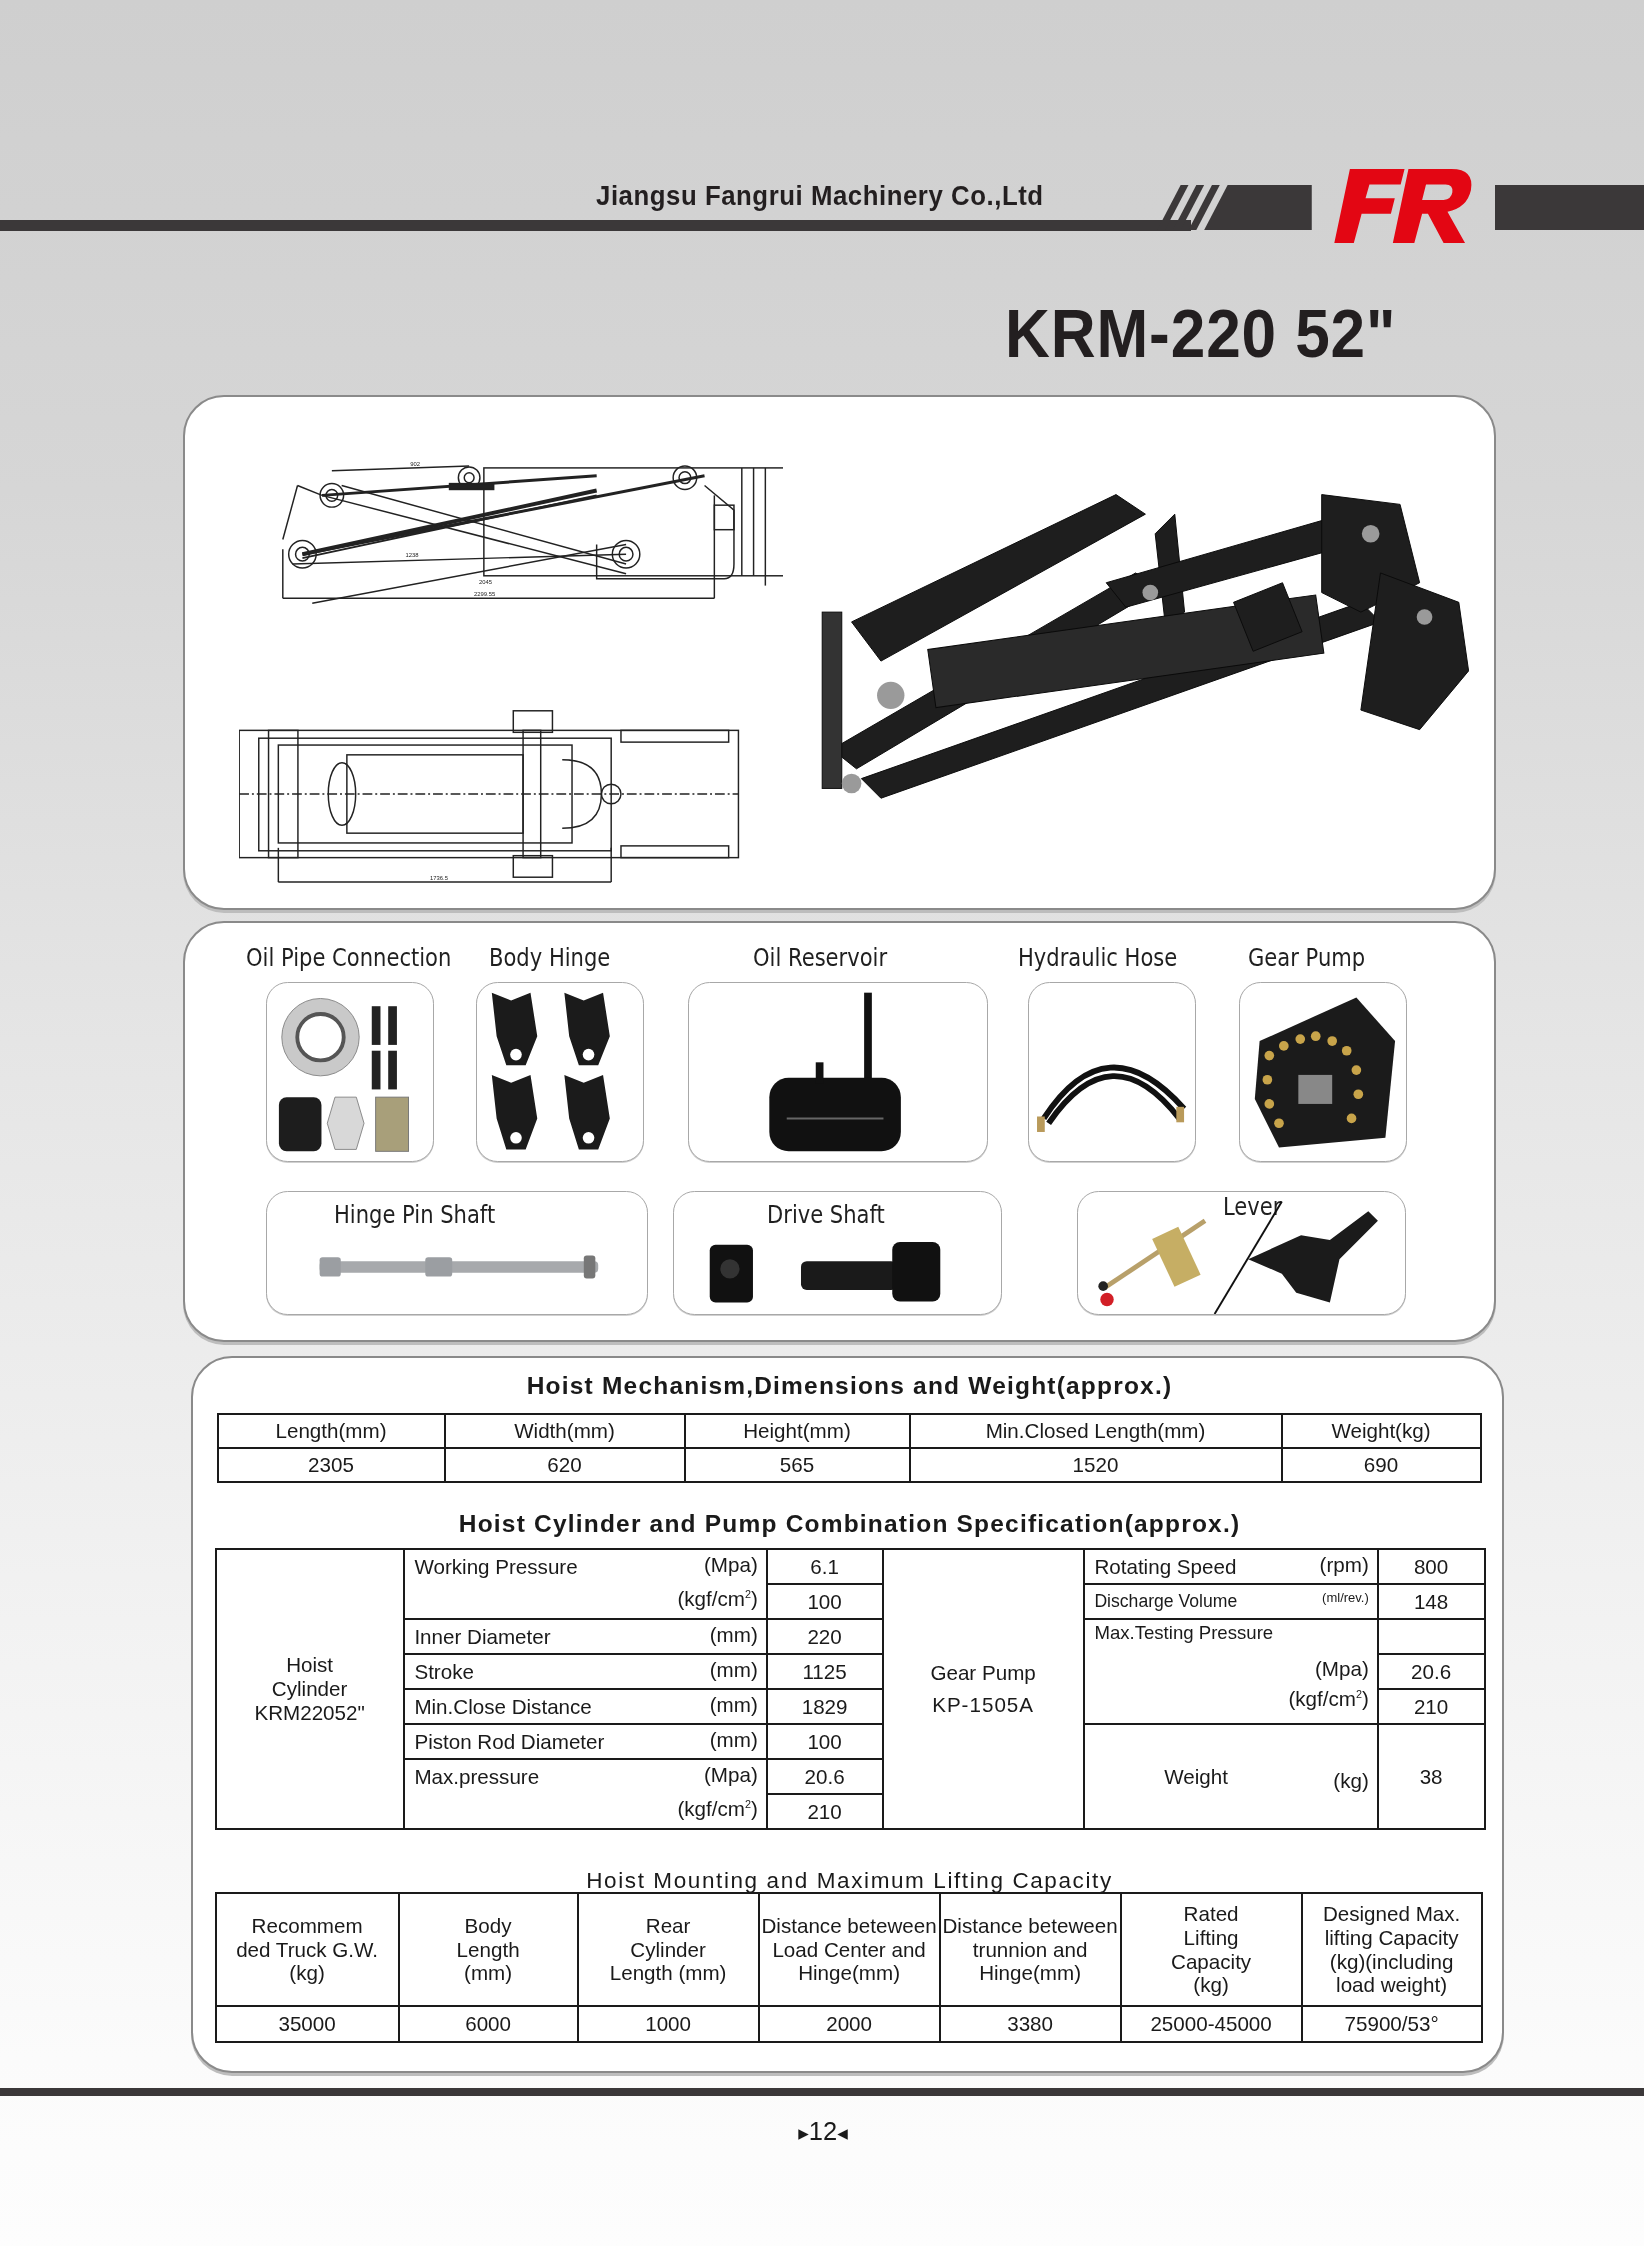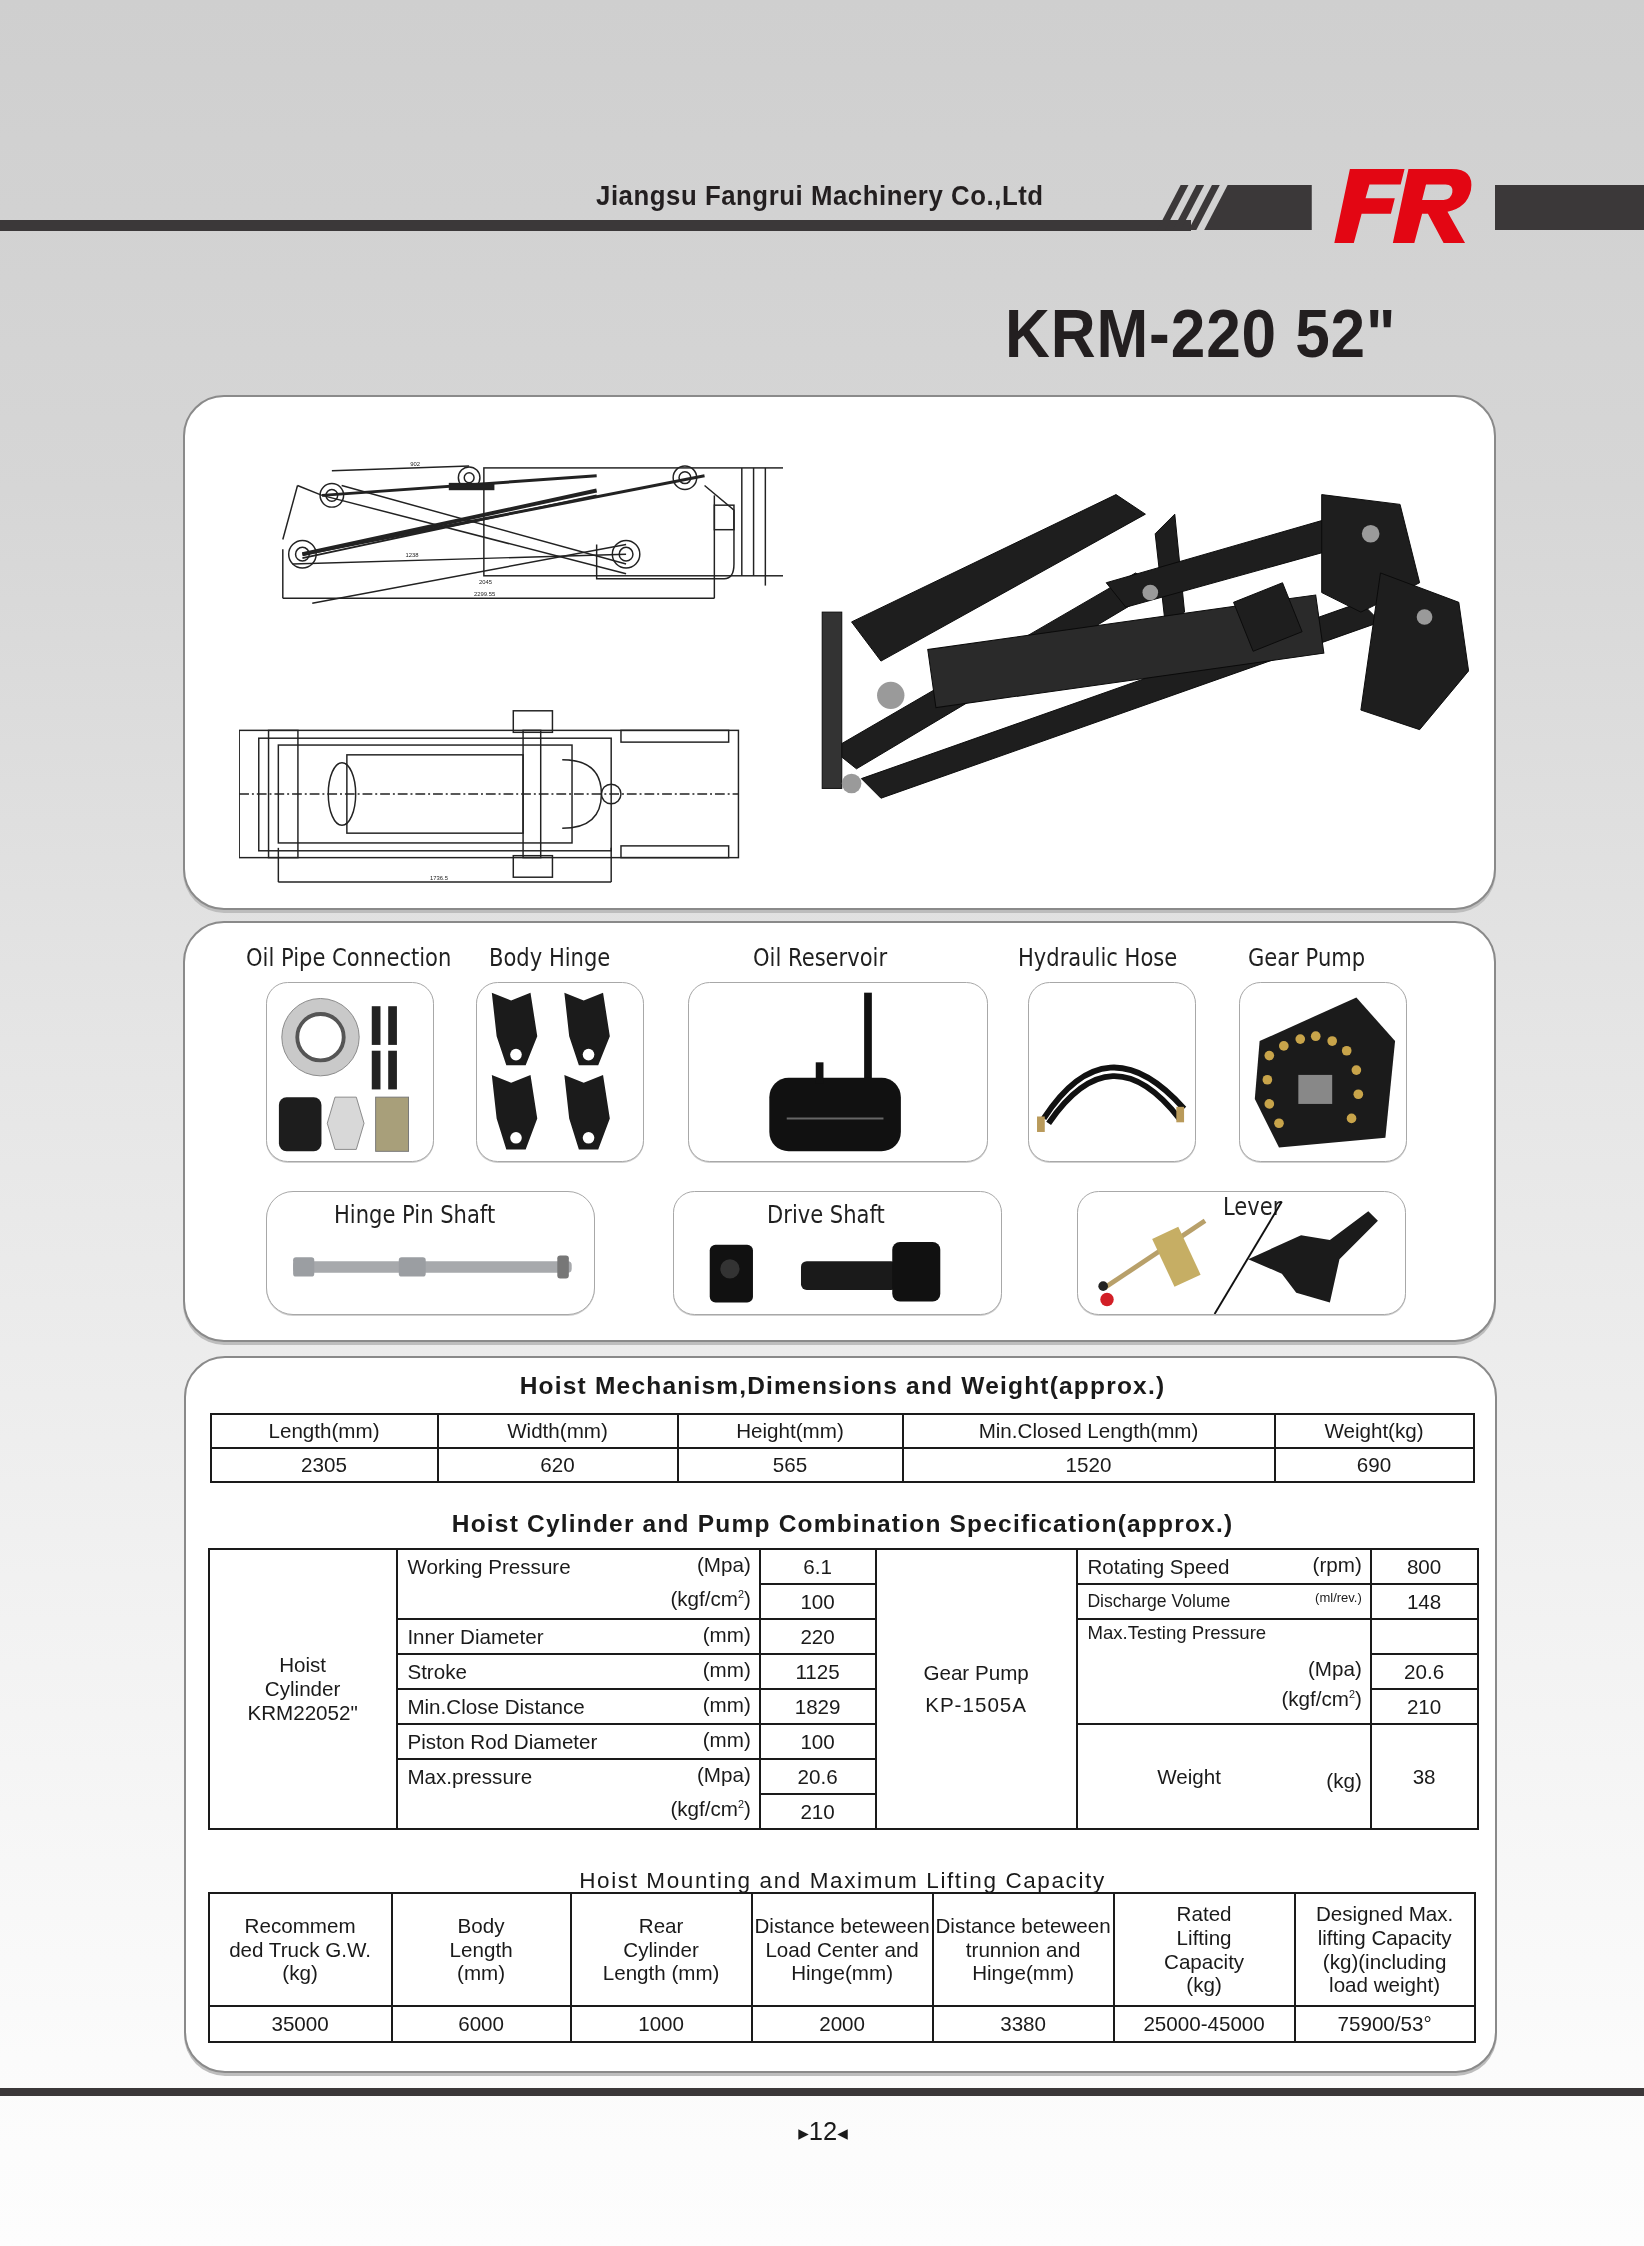--- a/index.html
+++ b/index.html
@@ -30,21 +30,21 @@
     transform: scaleX(0.9); transform-origin: left center;
   }
 
   
   .panel {
     background: #fff; border: 2.9px solid #8a8a8a; border-radius: 41px;
     box-shadow: 0 2.9px 0 #bdbdbd;
   }
   .p1 { left: 183px; top: 395px; width: 1313px; height: 515px; }
   .p2 { left: 183px; top: 921px; width: 1313px; height: 421px; }
-  .p3 { left: 184px; top: 1356px; width: 1313px; height: 717px; }
+  .p3 { left: 191px; top: 1356px; width: 1313px; height: 717px; }
 
   .drawing { position: absolute; }
   .dw-side { left: 88px; top: 59px; width: 510px; height: 167px; }
   .dw-top { left: 54px; top: 304px; width: 529px; height: 186px; }
   .render3d { left: 627px; top: 78px; width: 657px; height: 333px; }
 
   
   .part-label {
     position: absolute; font-family: "DejaVu Sans", sans-serif;
     font-size: 24.5px; color: #1f1f1f; white-space: nowrap;
@@ -261,21 +261,21 @@
           <circle cx="122" cy="115" r="5"></circle>
         <circle cx="28" cy="100" r="5"></circle>
           <circle cx="30" cy="125" r="5"></circle>
           <circle cx="40" cy="145" r="5"></circle>
           <circle cx="115" cy="140" r="5"></circle>
       </g>
       <rect x="60" y="95" width="35" height="30" fill="#888"></rect>
     </svg>
   </div>
 
-  <div class="part-box" style="left:81px;top:268px;width:329px;height:124px;border-radius:27px;">
+  <div class="part-box" style="left:81px;top:268px;width:382px;height:124px;">
     <div class="part-label" style="left:67px;top:7.8px;">Hinge Pin Shaft</div>
     <svg viewBox="0 0 336 127" style="top:0;">
       <rect x="25" y="72" width="290" height="12" rx="4" fill="#a7a9ac"></rect>
       <rect x="25" y="68" width="22" height="20" rx="3" fill="#9b9ea2"></rect>
       <rect x="135" y="68" width="28" height="20" rx="3" fill="#9b9ea2"></rect>
       <rect x="300" y="66" width="12" height="24" rx="3" fill="#777"></rect>
     </svg>
   </div>
   <div class="part-box" style="left:892px;top:268px;width:329px;height:124px;">
     <div class="part-label" style="left:145px;top:0px;">Lever</div>

